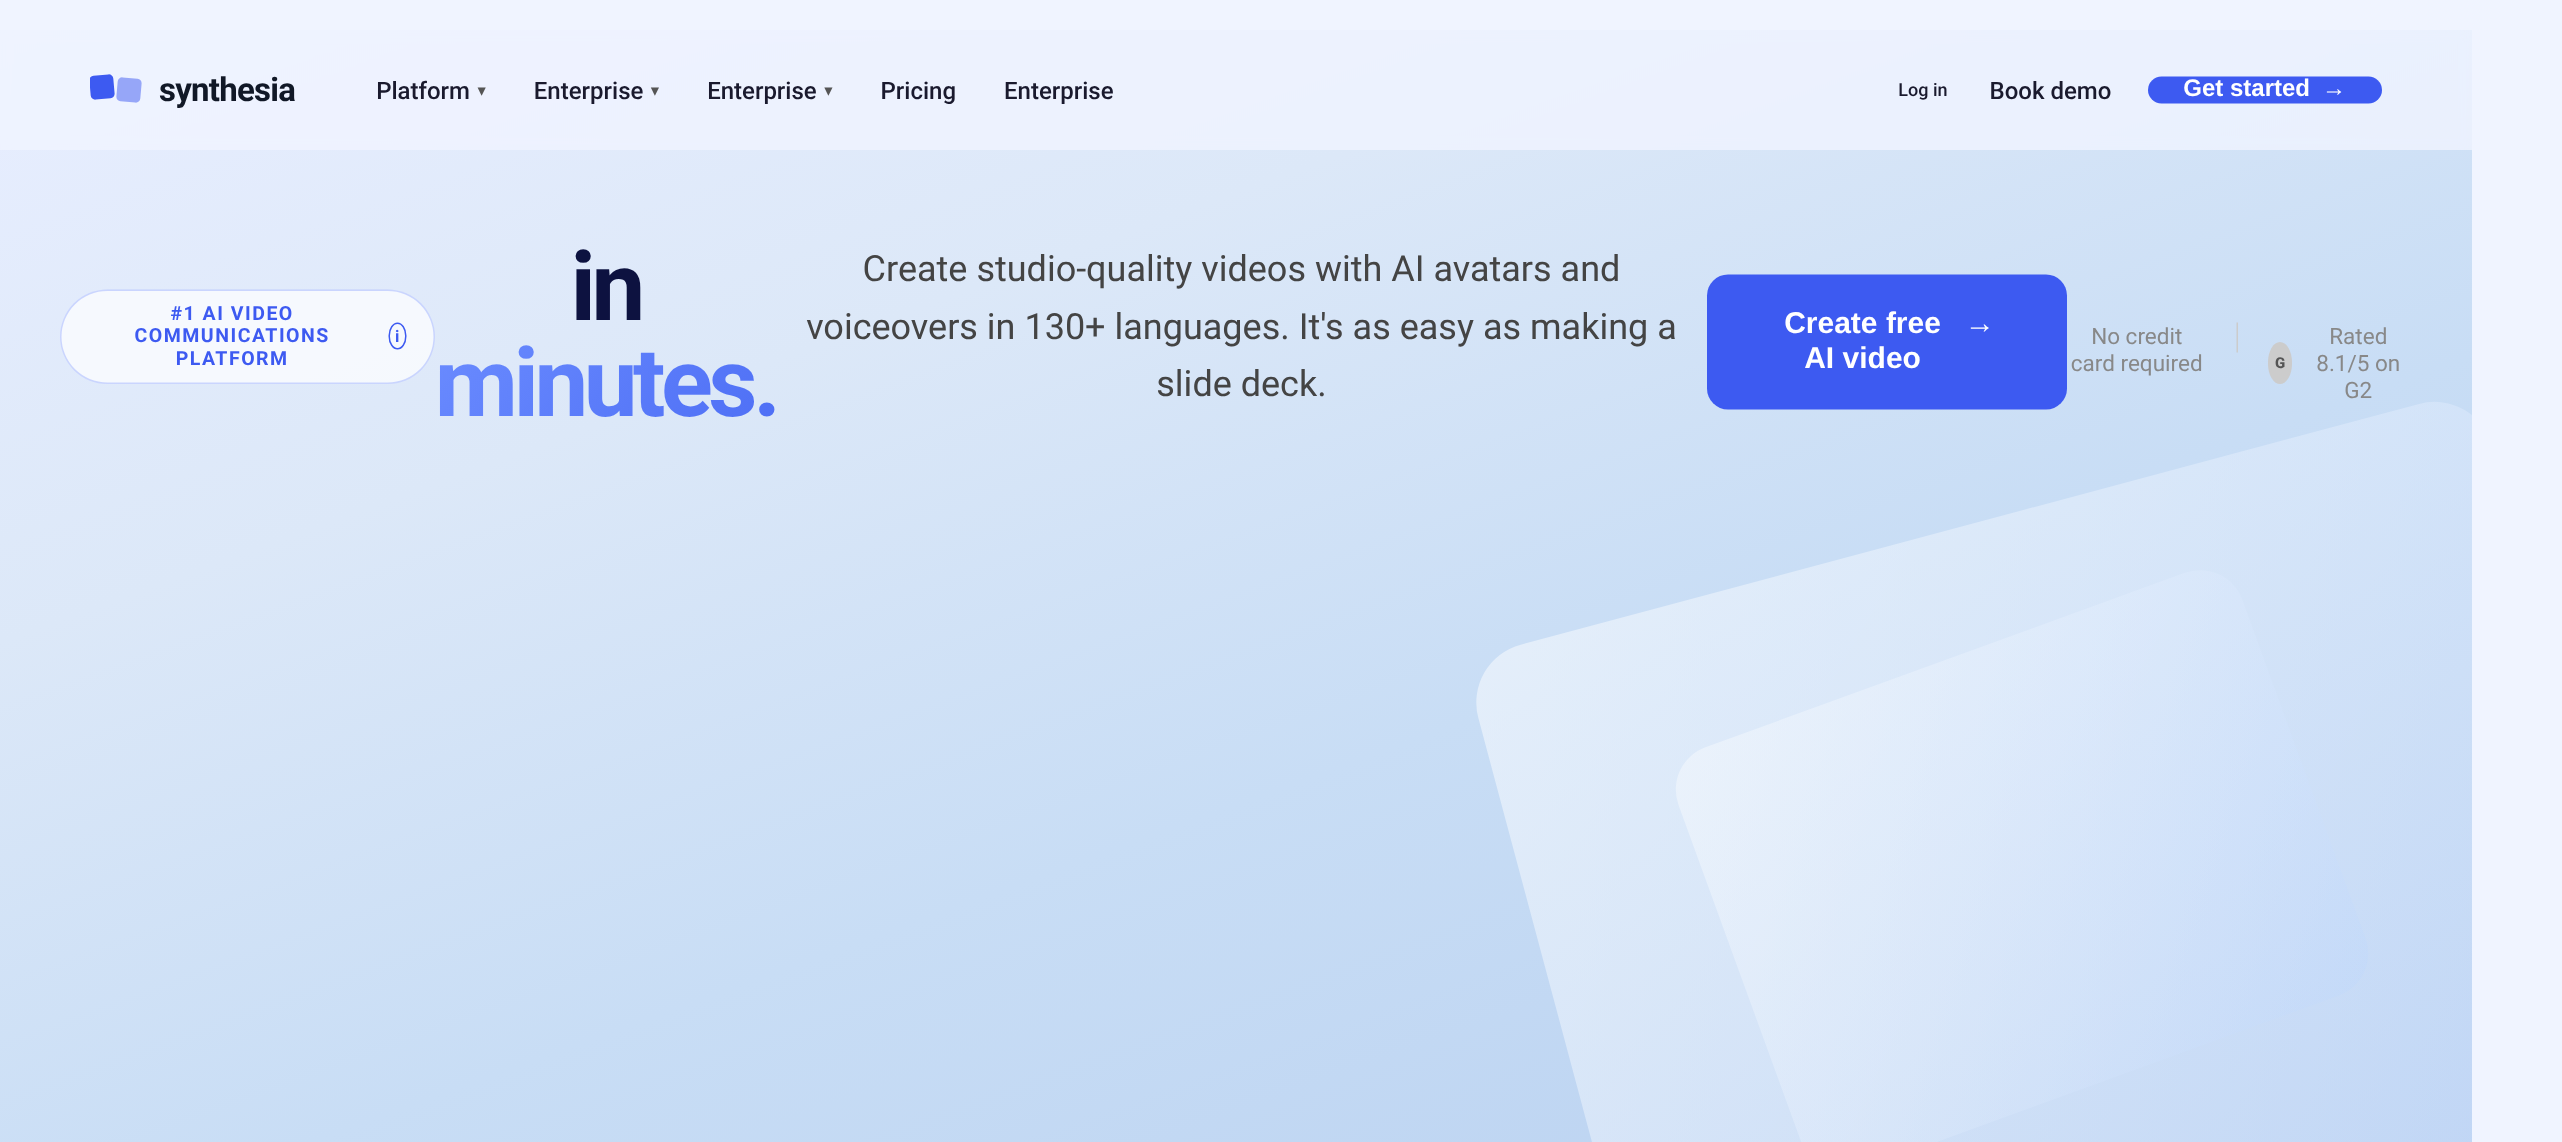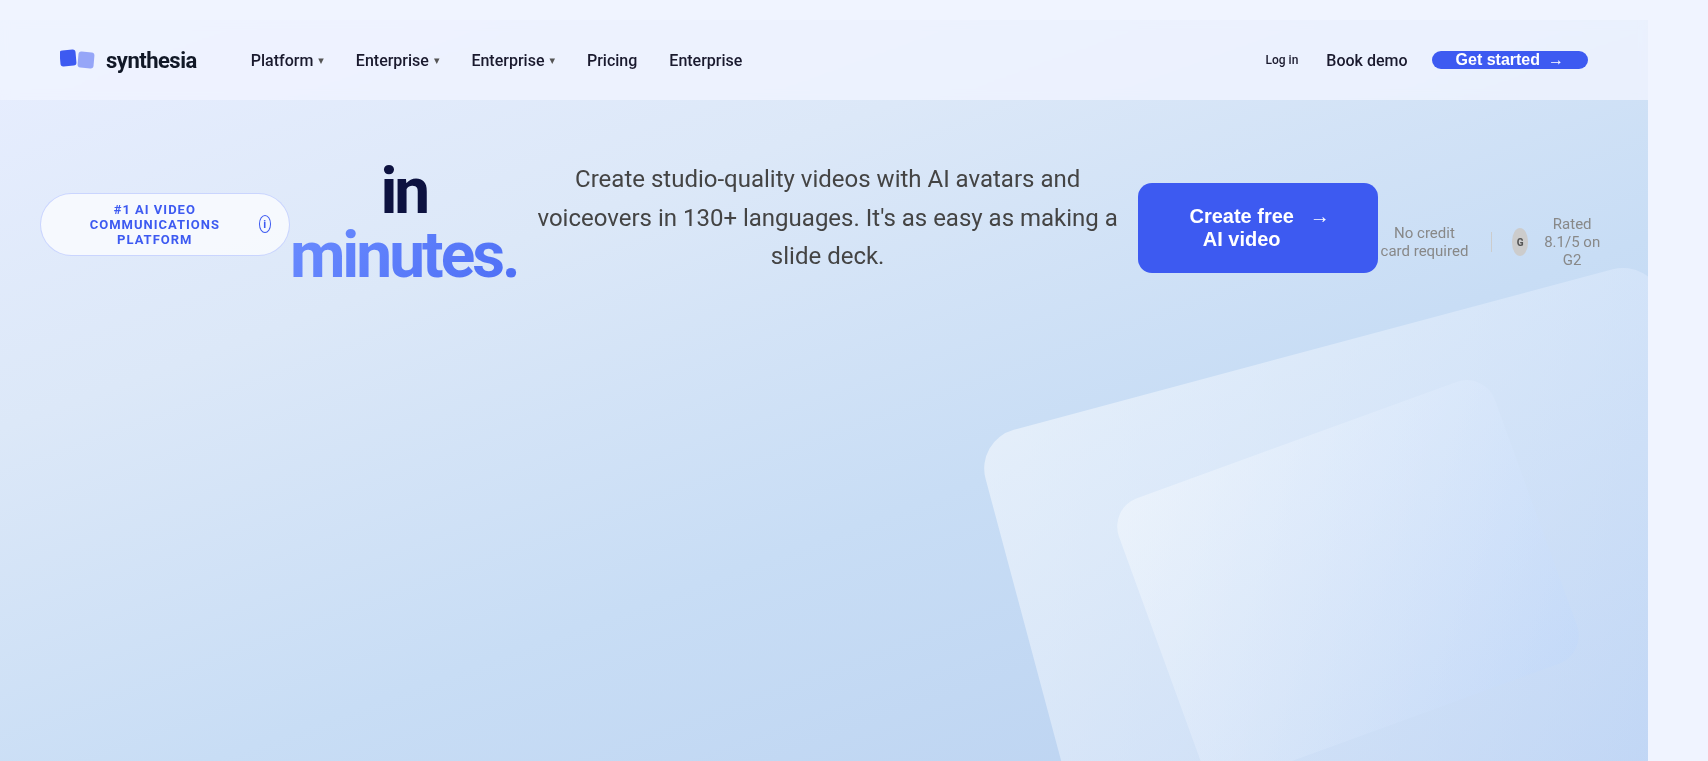--- a/index.html
+++ b/index.html
@@ -241,21 +241,20 @@
       font-weight: 700;
       padding: 22px 48px;
       border-radius: 14px;
       cursor: pointer;
       border: none;
       margin-bottom: 28px;
     }
 
     .hero-meta {
       display: flex;
-      align-items: center;
       gap: 20px;
       font-size: 15px;
       color: #888;
     }
 
     .hero-meta-divider {
       width: 1px;
       height: 20px;
       background: #ccc;
     }

